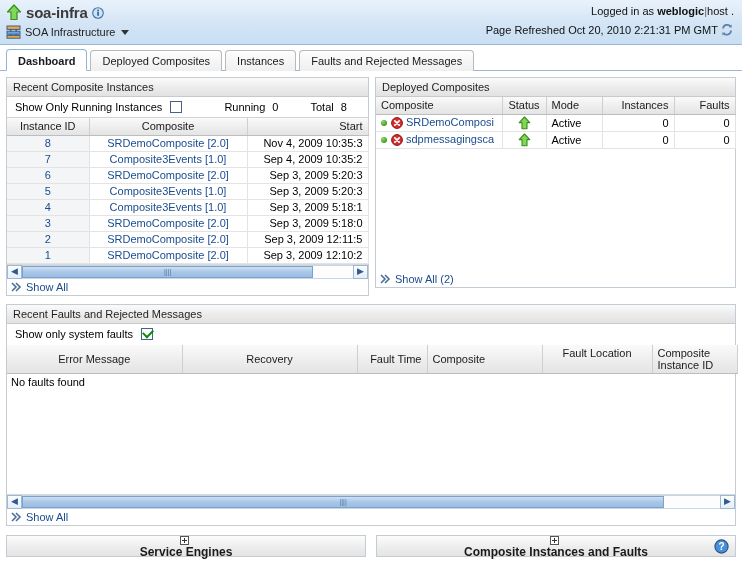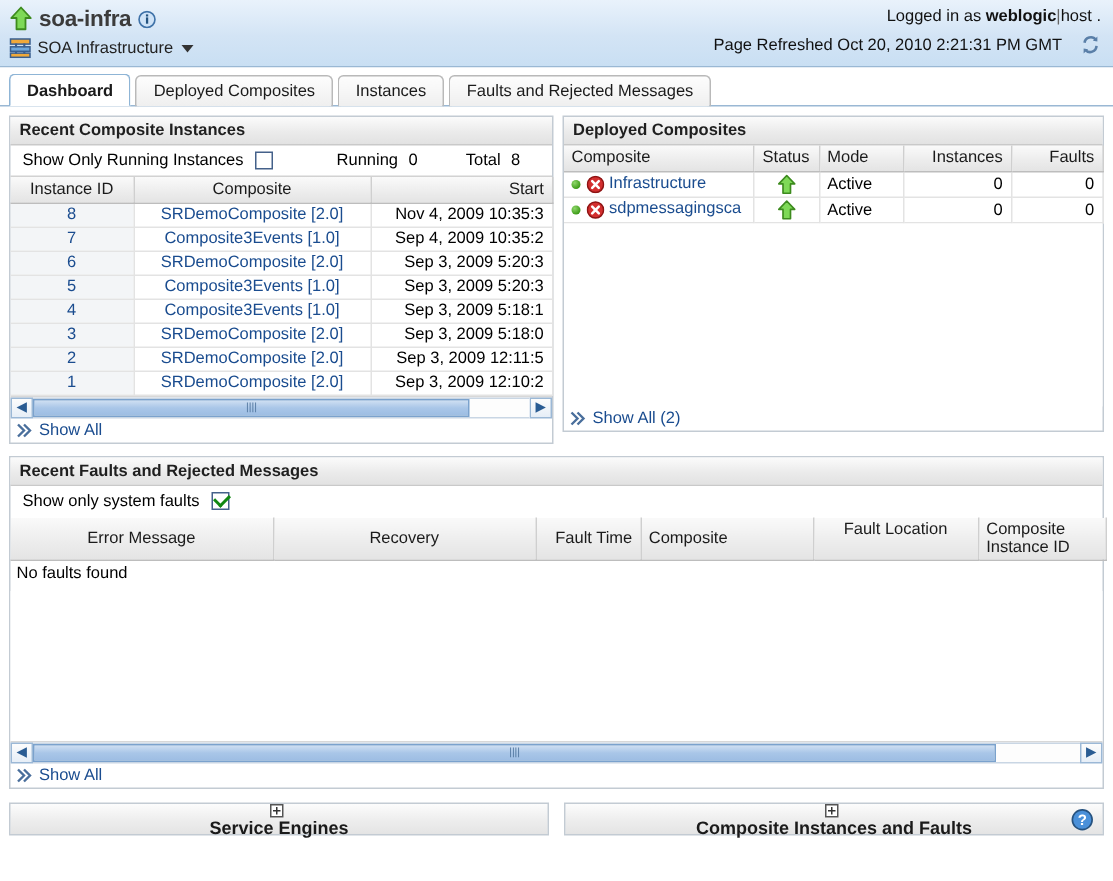--- a/index.html
+++ b/index.html
@@ -36,21 +36,21 @@
   }
   .hdr-right {
     position: absolute; right: 8px; top: 3px;
     text-align: right; font-size: 11px; color: #111;
   }
   .hdr-right .line1 { height: 17px; line-height: 17px; }
   .hdr-right .line1 b { font-weight: bold; }
   .hdr-right .sep { color: #666; }
   .hdr-right .line2 {
     height: 20px; line-height: 20px;
-    display: flex; align-items: center; justify-content: flex-end; gap: 12px;
+    display: flex; align-items: center; justify-content: flex-end; gap: 2px;
   }
 
   
   .tabs {
     position: relative; height: 26px;
     background: #ffffff;
     border-bottom: 1px solid #9ab8d4;
     padding-left: 6px;
     box-sizing: border-box;
   }
@@ -77,21 +77,21 @@
 
   
   .panel {
     border: 1px solid #c3cbd3;
     background: #ffffff;
     box-sizing: border-box;
   }
   .panel-hdr {
     height: 19px; line-height: 19px;
     padding: 0 6px;
-    font-size: 11px; font-weight: bold; color: #1f1f1f;
+    font-size: 11px; font-weight: normal; color: #1f1f1f;
     background: linear-gradient(to bottom, #fbfbfb 0%, #ebebeb 55%, #e2e2e2 100%);
     border-bottom: 1px solid #c9c9c9;
     box-sizing: border-box;
   }
   .panel-tools {
     height: 21px;
     display: flex; align-items: center;
     padding: 0 8px;
     box-sizing: border-box;
     border-bottom: 1px solid #d2d2d2;
@@ -398,21 +398,21 @@
                 <th style="text-align: left;">Mode</th>
                 <th style="text-align: right;">Instances</th>
                 <th style="text-align: right;">Faults</th>
               </tr>
             </thead>
           <tbody id="dc-body">
               <tr>
                 <td><span class="dot-green"></span><span class="ico err-ico" style="margin:0 3px 0 4px;"><svg viewBox="0 0 12 12" width="12" height="12">
                       <circle cx="6" cy="6" r="5.4" fill="#d32f2f" stroke="#8e1313" stroke-width="1"></circle>
                       <path d="M3.8 3.8 L8.2 8.2 M8.2 3.8 L3.8 8.2" stroke="#ffffff" stroke-width="1.7" stroke-linecap="round"></path>
-                    </svg></span><a class="lnk" href="#">Infrastructure</a></td>
+                    </svg></span><a class="lnk" href="#">SRDemoComposi</a></td>
                 <td class="ta-c"><span class="ico arrow-up-sm"><svg viewBox="0 0 13 14" width="13" height="14">
                       <path d="M6.5 1 L11.8 6.6 L9 6.6 L9 12.8 L4 12.8 L4 6.6 L1.2 6.6 Z" fill="#7ed957" stroke="#3d8b1e" stroke-width="1.1" stroke-linejoin="round"></path>
                     </svg></span></td>
                 <td>Active</td>
                 <td class="ta-r">0</td>
                 <td class="ta-r">0</td>
               </tr>
               <tr>
                 <td><span class="dot-green"></span><span class="ico err-ico" style="margin:0 3px 0 4px;"><svg viewBox="0 0 12 12" width="12" height="12">
                       <circle cx="6" cy="6" r="5.4" fill="#d32f2f" stroke="#8e1313" stroke-width="1"></circle>

